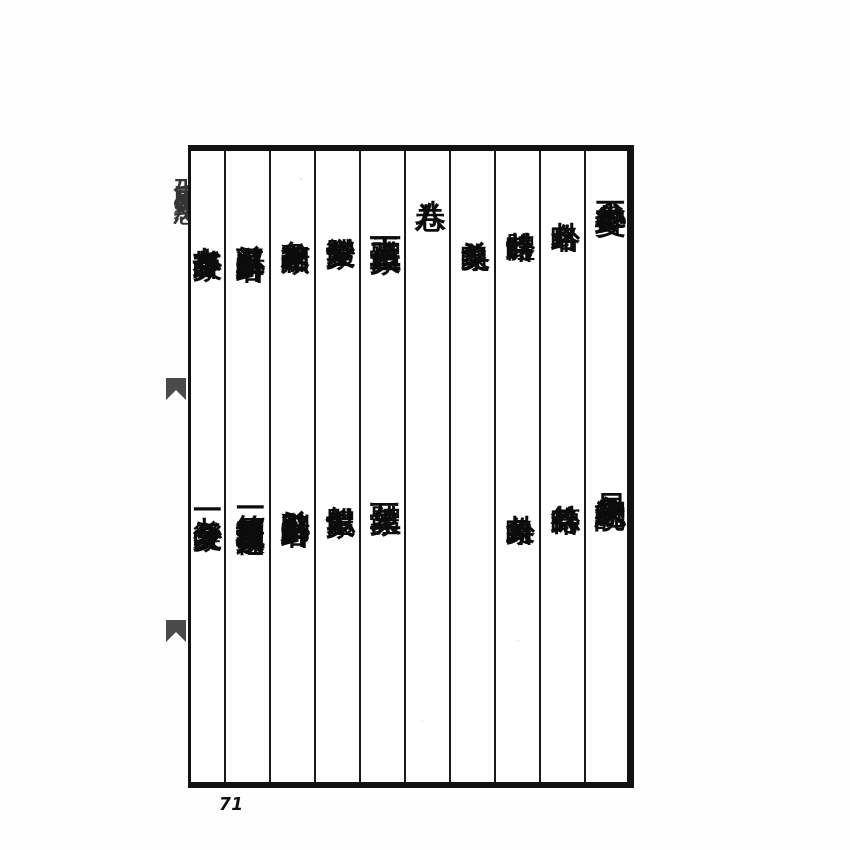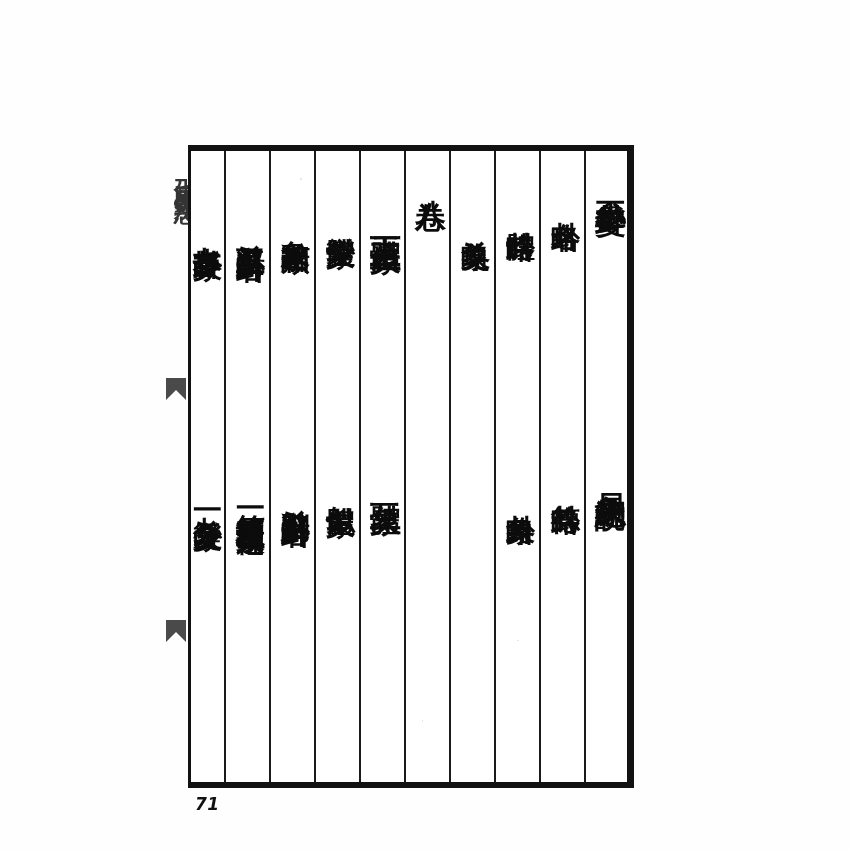--- a/index.html
+++ b/index.html
@@ -104,21 +104,21 @@
     height: 22px;
     background: #1d1d1d;
     opacity: 0.8;
   }
   #fish-tail-upper { top: 228px; clip-path: polygon(0 0,100% 0,100% 100%,50% 55%,0 100%); }
   #fish-tail-lower { top: 470px; clip-path: polygon(0 0,100% 0,100% 100%,50% 55%,0 100%); }
 
   
   #page-number {
     position: absolute;
-    left: 195px;
+    left: 219px;
     top: 794px;
     font-family: "DejaVu Sans", "Liberation Sans", sans-serif;
     font-size: 17px;
     font-weight: 700;
     font-style: italic;
     color: #111111;
     letter-spacing: 0.02em;
   }
 
   

